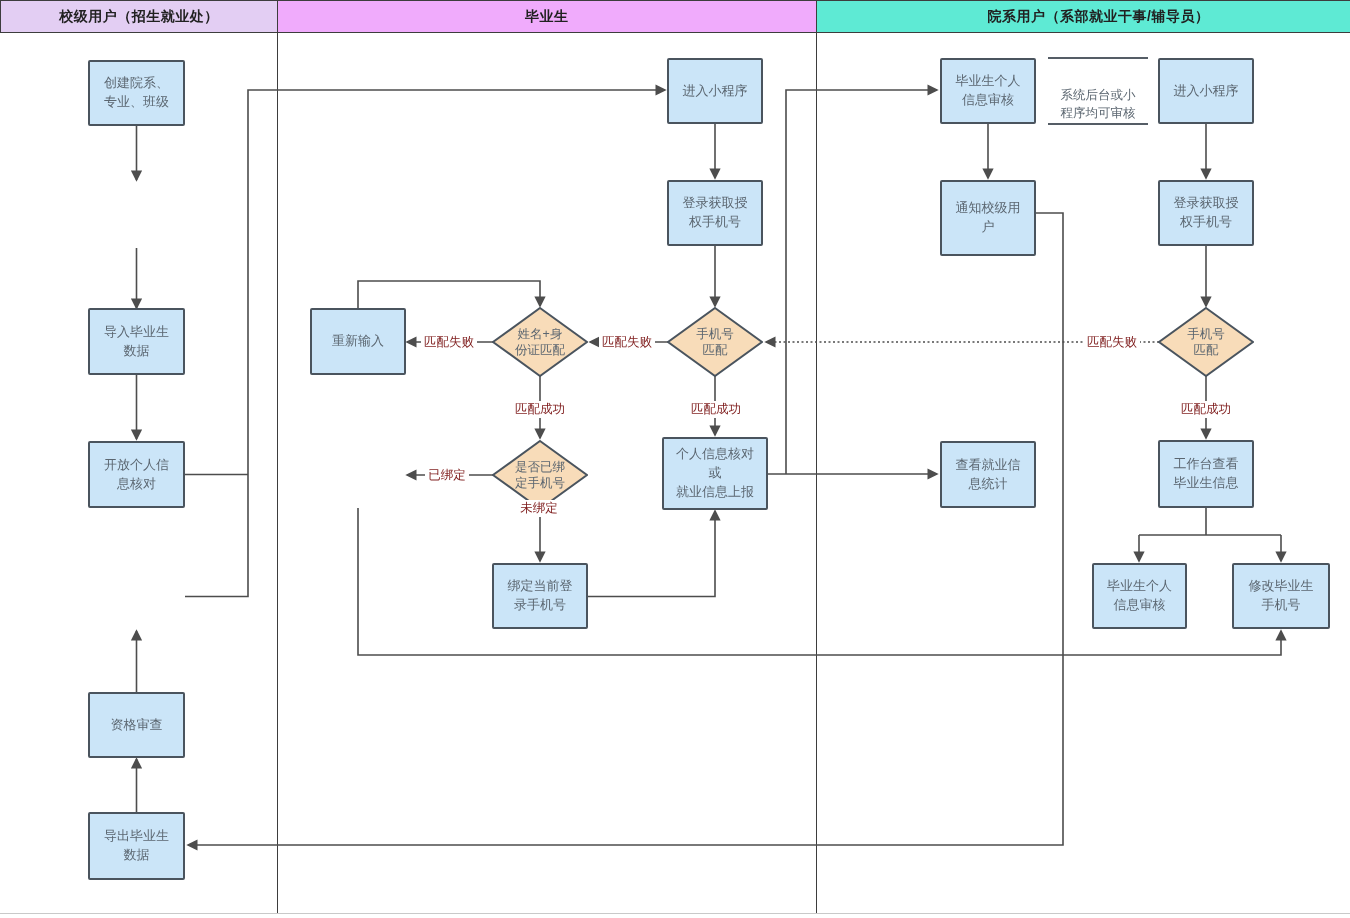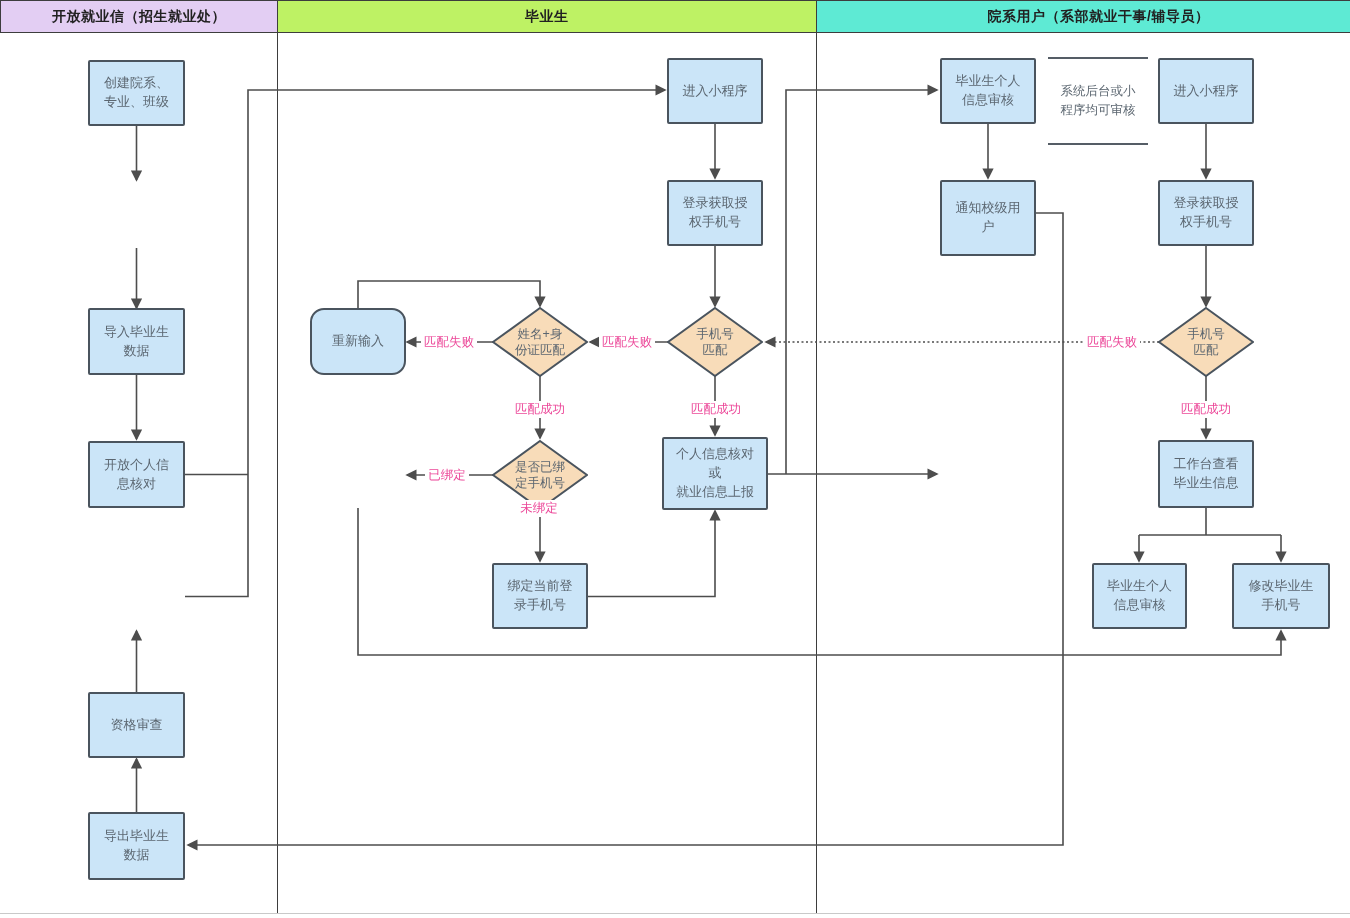--- a/index.html
+++ b/index.html
@@ -26,36 +26,36 @@
     font-size:12.5px;line-height:1.5;color:#5b6670;white-space:pre-line;
   }
   .diamond{position:absolute;}
   .diamond svg{position:absolute;left:0;top:0;}
   .diamond polygon{fill:#f8dcb9;stroke:#4a545e;stroke-width:2;}
   .dlabel{
     position:absolute;inset:0;display:flex;align-items:center;justify-content:center;
     text-align:center;font-size:12.5px;line-height:1.3;color:#5b6670;white-space:pre-line;
   }
   .elabel{
-    position:absolute;background:#ffffff;color:#ec4899;font-size:12.5px;
+    position:absolute;background:#ffffff;color:#7f1d1d;font-size:12.5px;
     line-height:17px;height:17px;text-align:center;
   }
   #edges{position:absolute;left:0;top:0;pointer-events:none;}
   #edges polyline{fill:none;stroke:#4d4d4d;stroke-width:1.6;}
   #edges .dotted{stroke-dasharray:2 2.5;}
 </style>
 </head>
 <body>
 
 <div id="canvas">
 
   <div class="lane-header" style="left:0;width:278px;background:#e3cef3;">
-    <span>开放就业信（招生就业处）</span>
+    <span>校级用户（招生就业处）</span>
   </div>
-  <div class="lane-header" style="left:276.5px;width:540.5px;background:#bef264;">
+  <div class="lane-header" style="left:276.5px;width:540.5px;background:#f0abfc;">
     <span>毕业生</span>
   </div>
   <div class="lane-header" style="left:815.5px;width:566px;background:#5eead4;">
     <span>院系用户（系部就业干事/辅导员）</span>
   </div>
 
   <div class="lane-sep" style="left:276.5px;"></div>
   <div class="lane-sep" style="left:815.5px;"></div>
   <div class="bottom-line"></div>
 
@@ -110,21 +110,21 @@
     <span>资格审查</span></div>
   <div class="node" style="left:88px;top:812px;width:97px;height:68px;">
     <span>导出毕业生
 数据</span></div>
 
   <div class="node" style="left:667px;top:58px;width:96px;height:66px;">
     <span>进入小程序</span></div>
   <div class="node" style="left:667px;top:180px;width:96px;height:66px;">
     <span>登录获取授
 权手机号</span></div>
-  <div class="node" style="left:310px;top:308px;width:96px;height:67px;border-radius:14px;">
+  <div class="node" style="left:310px;top:308px;width:96px;height:67px;">
     <span>重新输入</span></div>
   <div class="node" style="left:492px;top:563px;width:96px;height:66px;">
     <span>绑定当前登
 录手机号</span></div>
   <div class="node" style="left:662px;top:437px;width:106px;height:73px;">
     <span>个人信息核对
 或
 就业信息上报</span></div>
 
   <div class="diamond" style="left:492px;top:307px;width:96px;height:70px;">
@@ -145,31 +145,34 @@
     <svg width="96" height="70" viewBox="0 0 96 70">
         <polygon points="48,1 95,35 48,69 1,35"></polygon>
       </svg>
     <span class="dlabel">是否已绑
 定手机号</span>
   </div>
 
   <div class="node" style="left:940px;top:58px;width:96px;height:66px;">
     <span>毕业生个人
 信息审核</span></div>
-  <div class="note" style="left:1048px;top:57px;width:100px;height:88px;">
+  <div class="note" style="left:1048px;top:57px;width:100px;height:68px;align-items:flex-end;">
     <span>系统后台或小
 程序均可审核</span></div>
   <div class="node" style="left:1158px;top:58px;width:96px;height:66px;">
     <span>进入小程序</span></div>
   <div class="node" style="left:940px;top:180px;width:96px;height:76px;">
     <span>通知校级用
 户</span></div>
   <div class="node" style="left:1158px;top:180px;width:96px;height:66px;">
     <span>登录获取授
 权手机号</span></div>
+  <div class="node" style="left:940px;top:441px;width:96px;height:67px;">
+    <span>查看就业信
+息统计</span></div>
   <div class="node" style="left:1158px;top:440px;width:96px;height:68px;">
     <span>工作台查看
 毕业生信息</span></div>
   <div class="node" style="left:1092px;top:563px;width:95px;height:66px;">
     <span>毕业生个人
 信息审核</span></div>
   <div class="node" style="left:1232px;top:563px;width:98px;height:66px;">
     <span>修改毕业生
 手机号</span></div>
 

